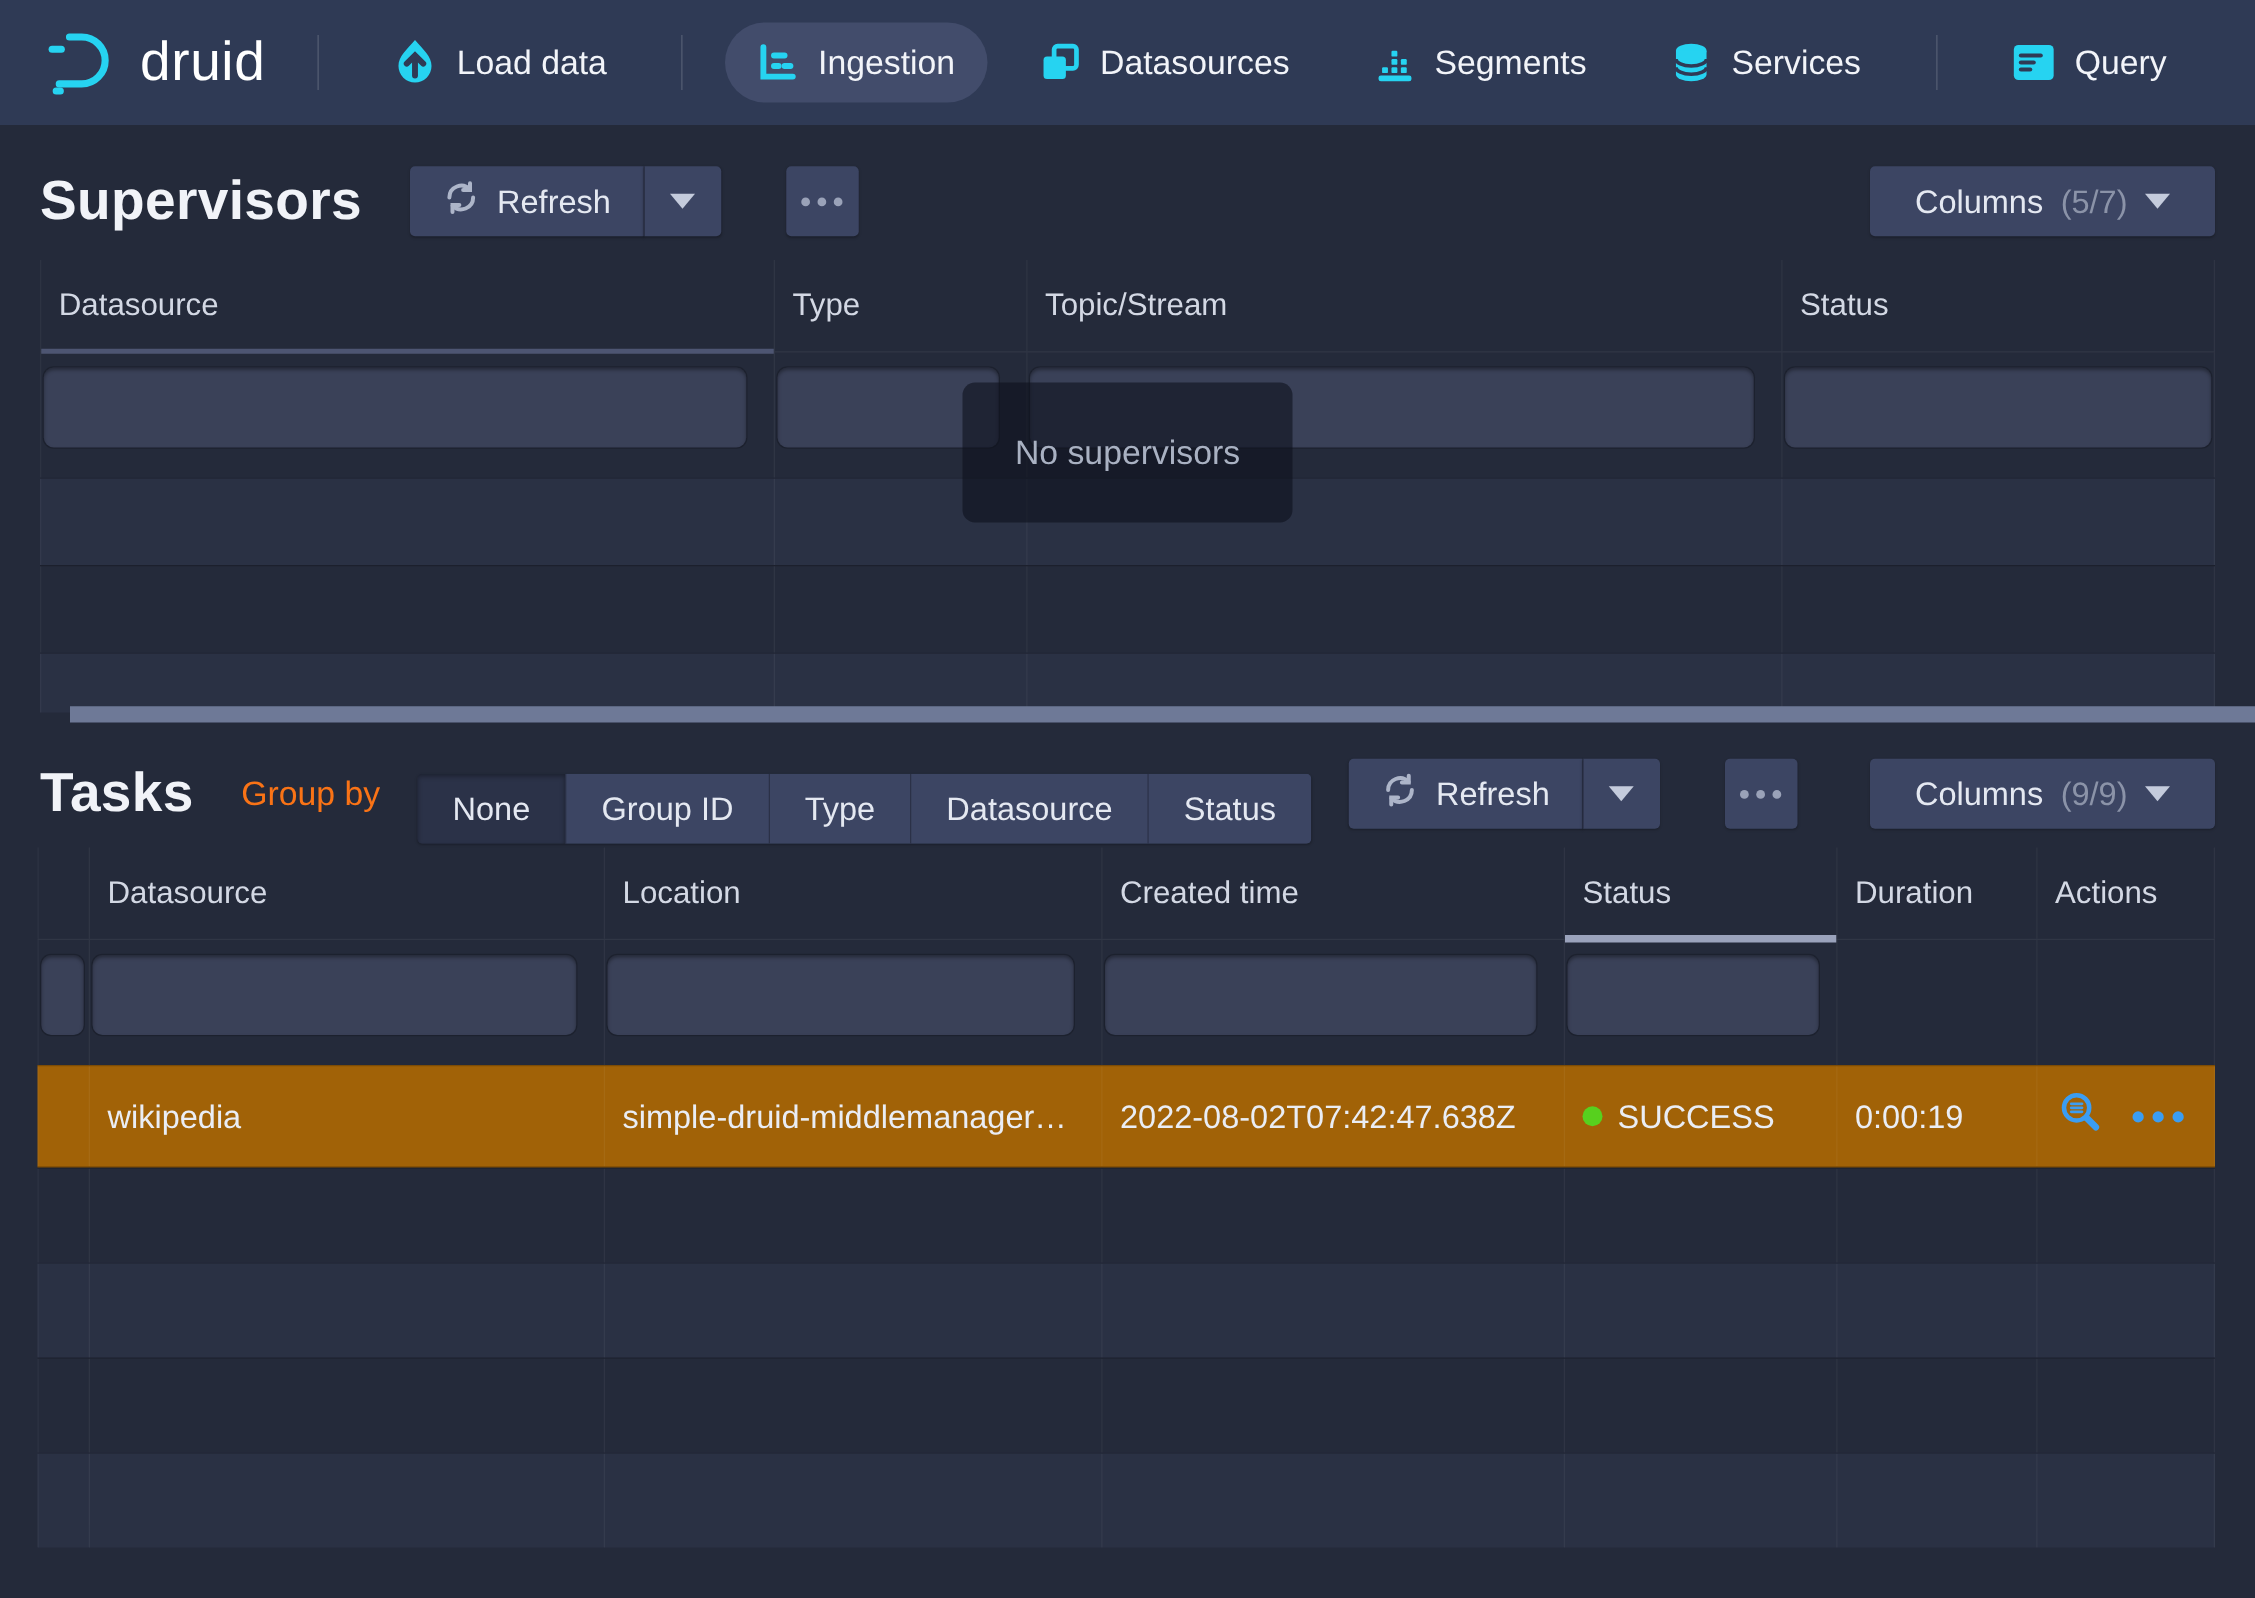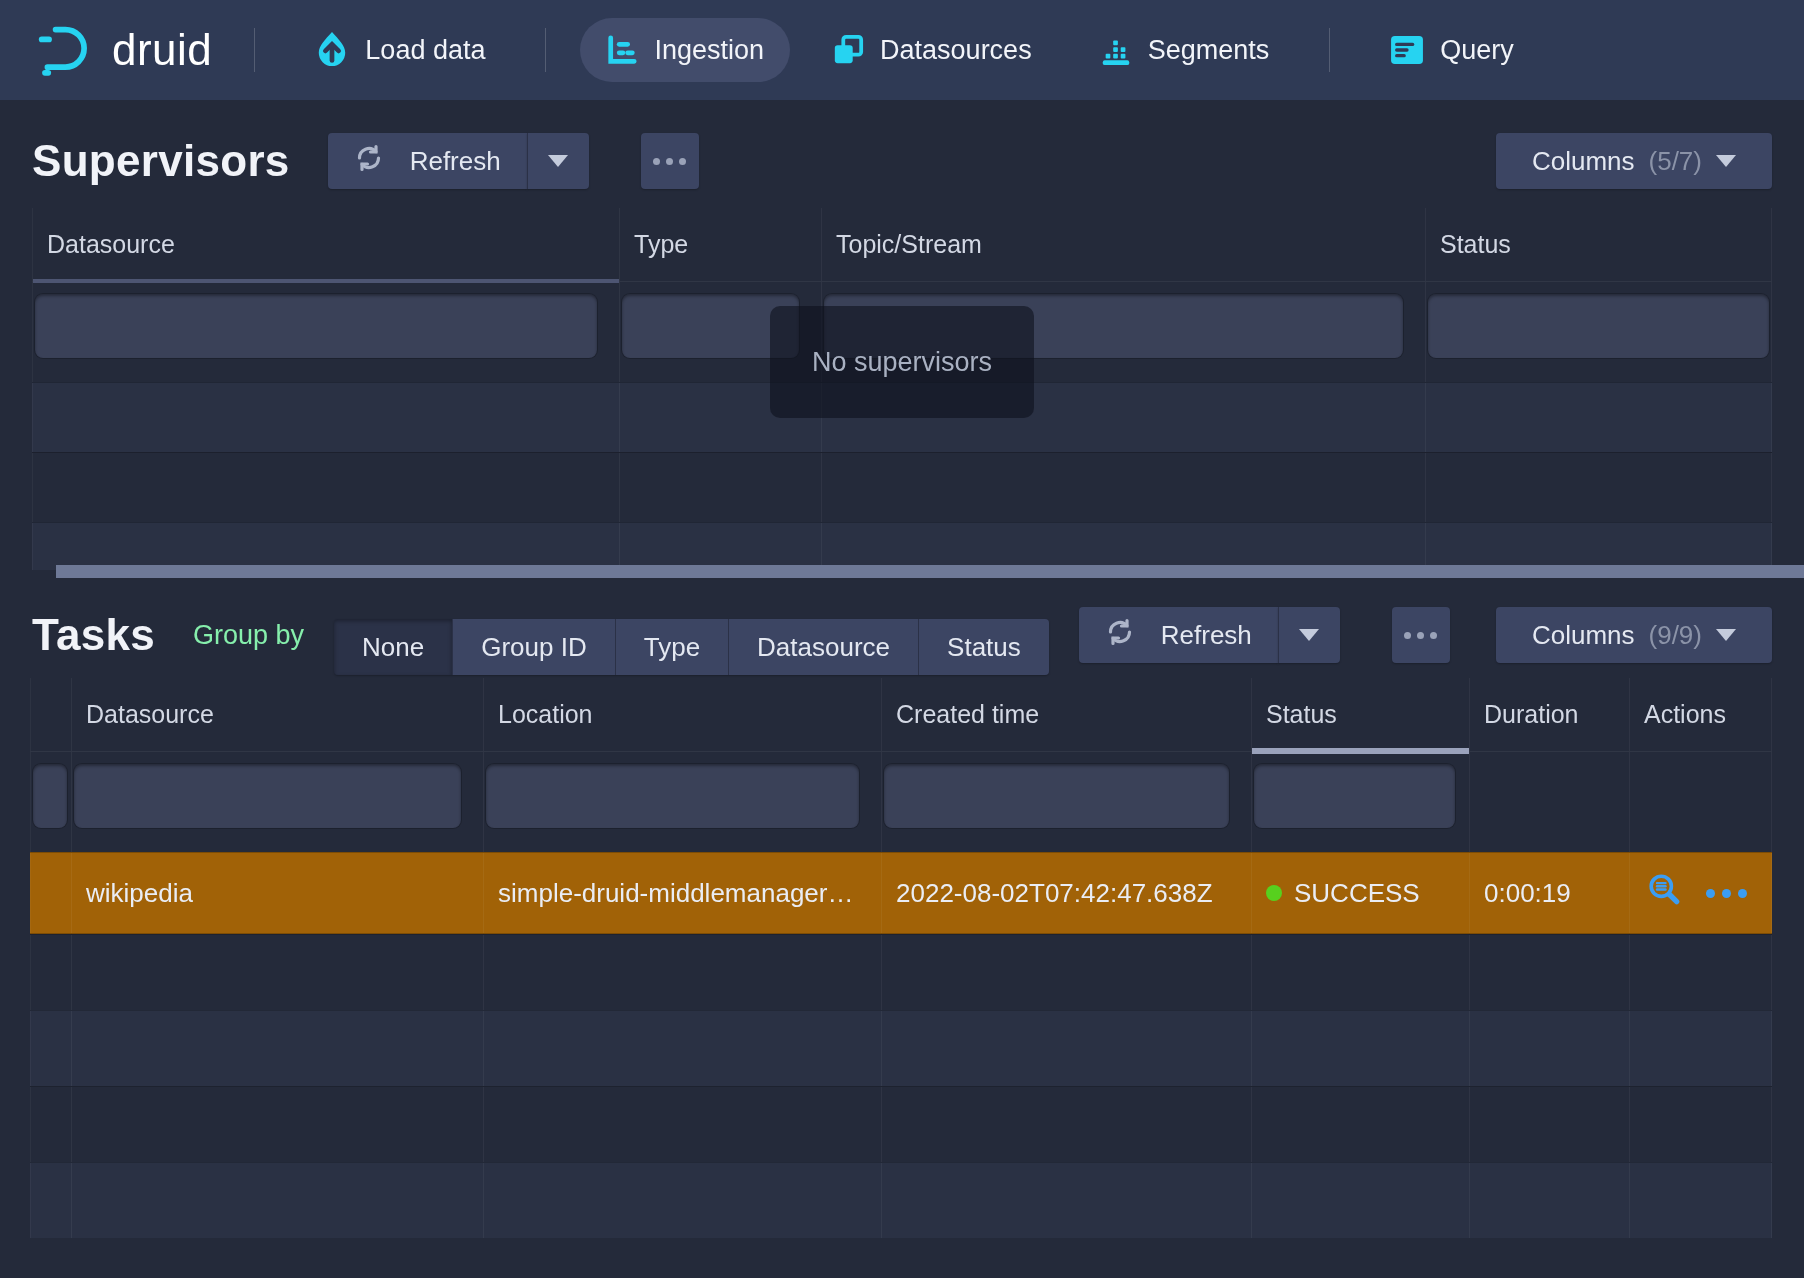--- a/index.html
+++ b/index.html
@@ -19,32 +19,32 @@
 
   
   .section { position:relative; padding:0 32px; }
   .toolbar { display:flex; align-items:center; }
   .sup-toolbar { padding-top:28px; height:94px; }
   .tasks-toolbar { padding-top:24px; height:90px; }
   .section-title { font-size:44px; font-weight:700; color:#f1f3f8; margin-right:38px; letter-spacing:0.3px; }
 
   .btn { background:#3c4563; border-radius:4px; height:56px; display:flex; align-items:center;
          font-size:26px; color:#e4e8f1; cursor:pointer; box-shadow:0 1px 2px rgba(0,0,0,0.25); }
-  .btn-main { padding:0 26px; gap:26px; }
+  .btn-main { padding:0 26px; gap:14px; }
   .split { display:flex; }
   .split .btn-main { border-radius:4px 0 0 4px; }
   .split .btn-caret { width:62px; justify-content:center; border-radius:0 4px 4px 0; border-left:1px solid #2b3147; }
   .caret { width:0; height:0; border-left:10px solid transparent; border-right:10px solid transparent; border-top:12px solid #c4cbdc; }
   .more-btn { width:58px; justify-content:center; gap:6px; margin-left:52px; }
   .dot-gray { width:7px; height:7px; border-radius:50%; background:#9aa2b8; }
   .columns-btn { margin-left:auto; padding:0 36px; gap:14px; }
   .count-dim { color:#8b93a8; }
 
   
-  .groupby-label { font-size:27px; color:#86efac; margin-right:30px; }
+  .groupby-label { font-size:27px; color:#f97316; margin-right:30px; }
   .seg-group { display:flex; border-radius:4px; overflow:hidden; box-shadow:0 1px 2px rgba(0,0,0,0.25);margin-top:24px; }
   .seg-btn { background:#3c4563; height:56px; display:flex; align-items:center; padding:0 28px;
              font-size:26px; color:#e4e8f1; cursor:pointer; border-right:1px solid #2b3147; }
   .seg-btn:last-child { border-right:none; }
   .seg-btn.active { background:#2b3248; box-shadow:inset 0 2px 4px rgba(0,0,0,0.35); }
   .tasks-toolbar .split { margin-left:30px; }
 
   
   .table { position:relative; margin-top:14px; }
   .grid-row { display:grid; }
@@ -147,20 +147,31 @@
           <rect x="14" y="7" width="5" height="5" rx="1"></rect>
           <rect x="14" y="14" width="5" height="5" rx="1"></rect>
           <rect x="14" y="21" width="5" height="5" rx="1"></rect>
           <rect x="22" y="14" width="5" height="5" rx="1"></rect>
           <rect x="22" y="21" width="5" height="5" rx="1"></rect>
         </svg>
       </span>
       <span class="nav-label">Segments</span>
     </div>
 
+    <div class="nav-item">
+      <span class="nav-icon">
+        <svg width="32" height="34" viewBox="0 0 34 36">
+          <ellipse cx="17" cy="8" rx="13" ry="6" fill="#26d3f1"></ellipse>
+          <path d="M4 8 v20 a13 6 0 0 0 26 0 v-20" fill="#26d3f1"></path>
+          <path d="M4 15 a13 6 0 0 0 26 0" stroke="#2f3a55" stroke-width="3" fill="none"></path>
+          <path d="M4 22 a13 6 0 0 0 26 0" stroke="#2f3a55" stroke-width="3" fill="none"></path>
+        </svg>
+      </span>
+      <span class="nav-label">Services</span>
+    </div>
 
     <div class="nav-divider"></div>
 
     <div class="nav-item">
       <span class="nav-icon">
         <svg width="34" height="30" viewBox="0 0 36 32">
           <rect x="1" y="1" width="34" height="30" rx="4" fill="#26d3f1"></rect>
           <g stroke="#2f3a55" stroke-width="3.5" stroke-linecap="round">
             <path d="M7 10 h17"></path>
               <path d="M7 16 h11"></path>

